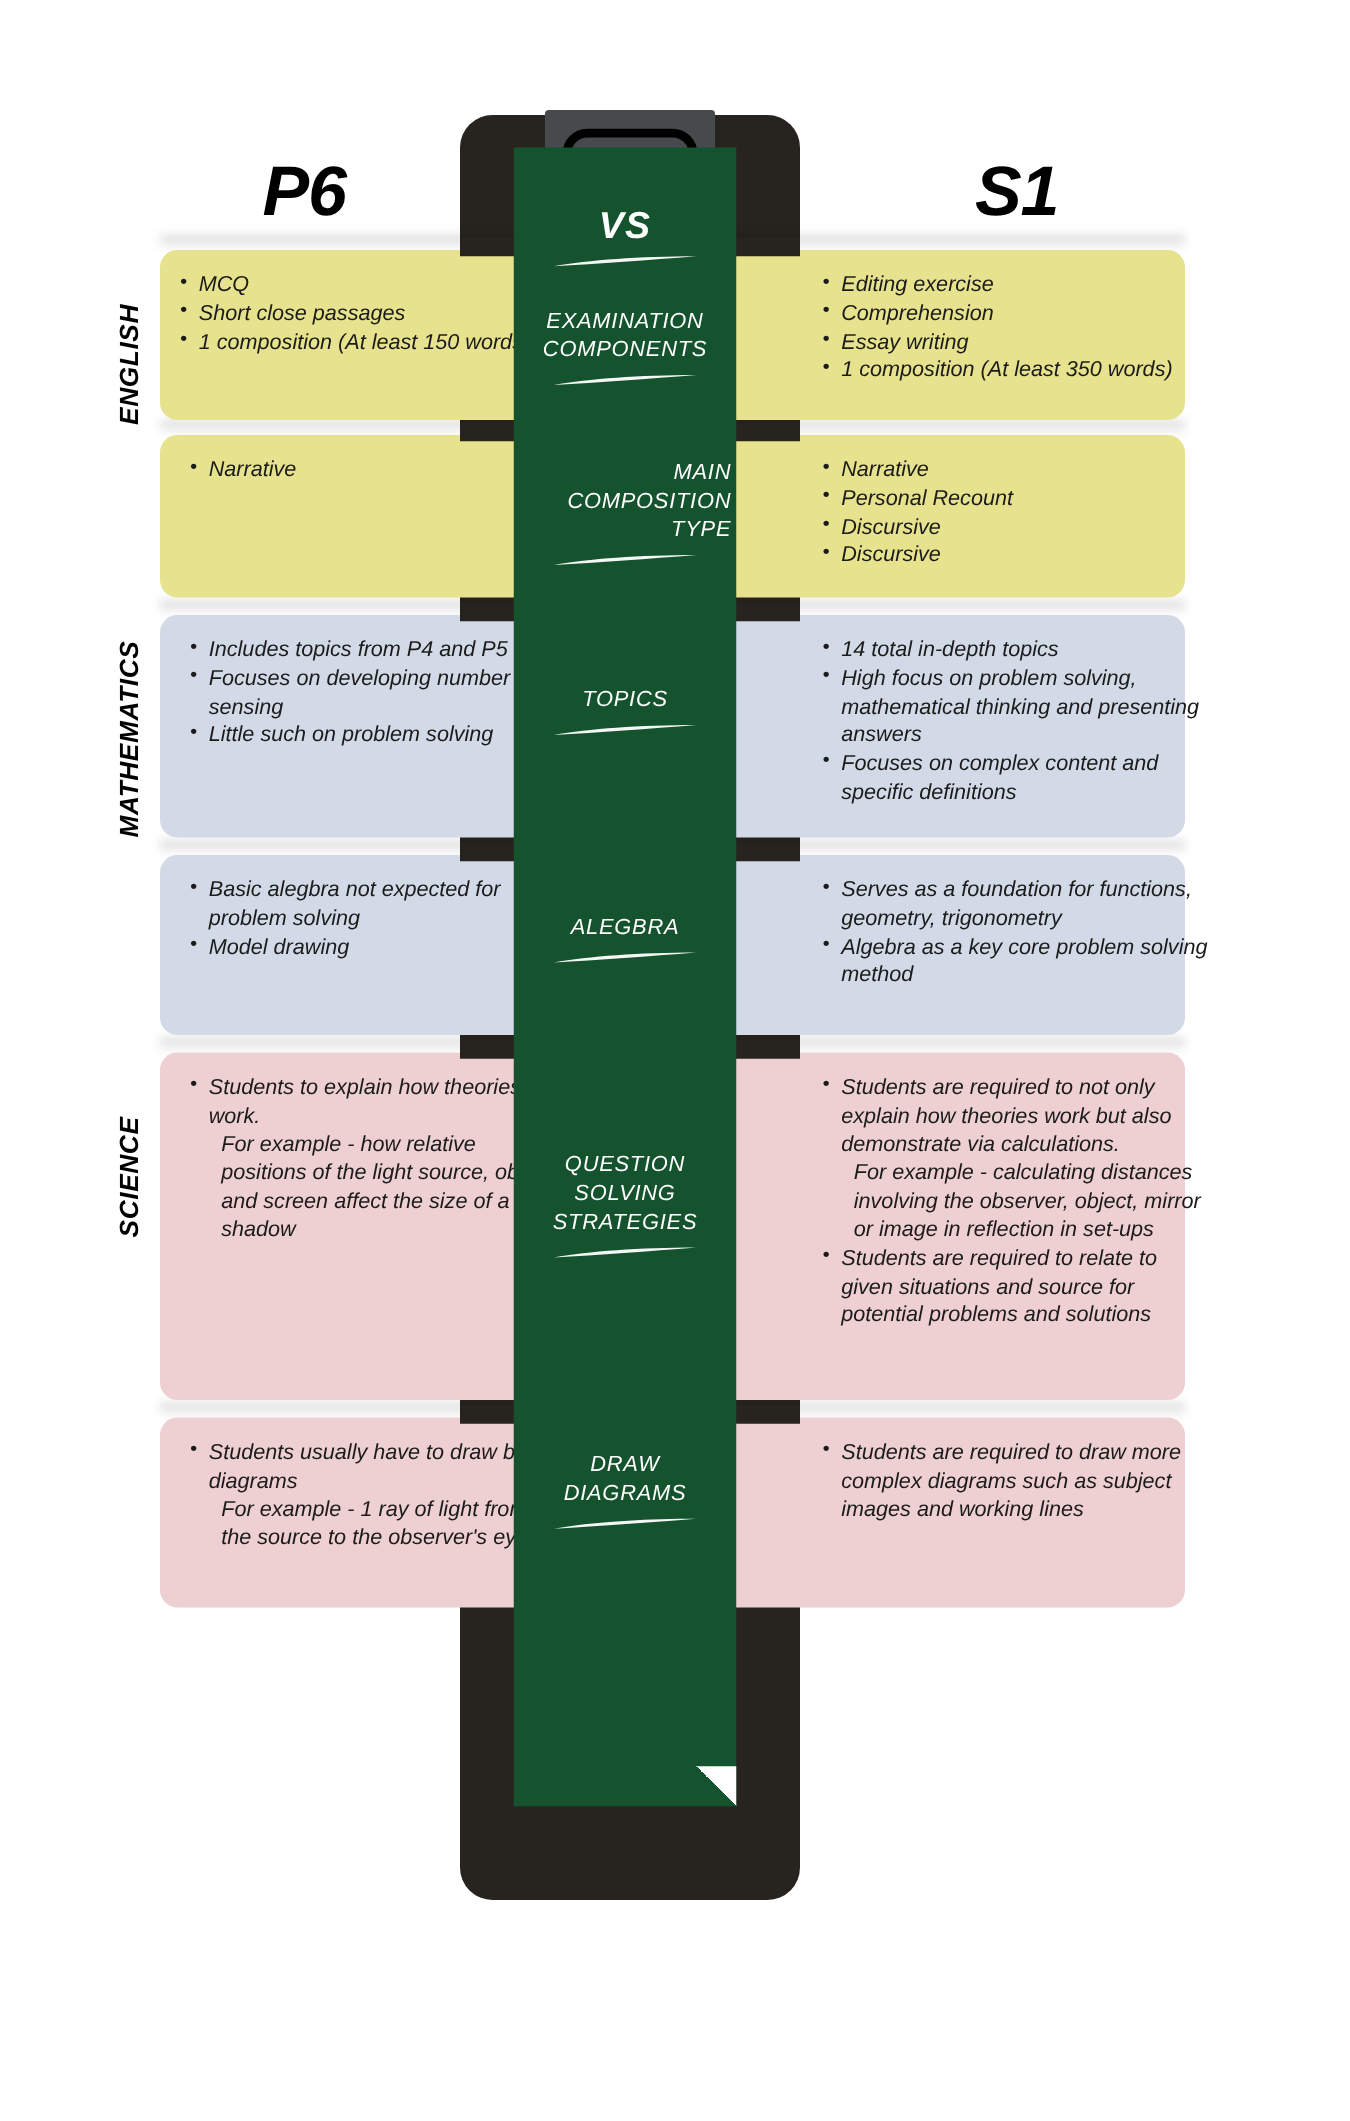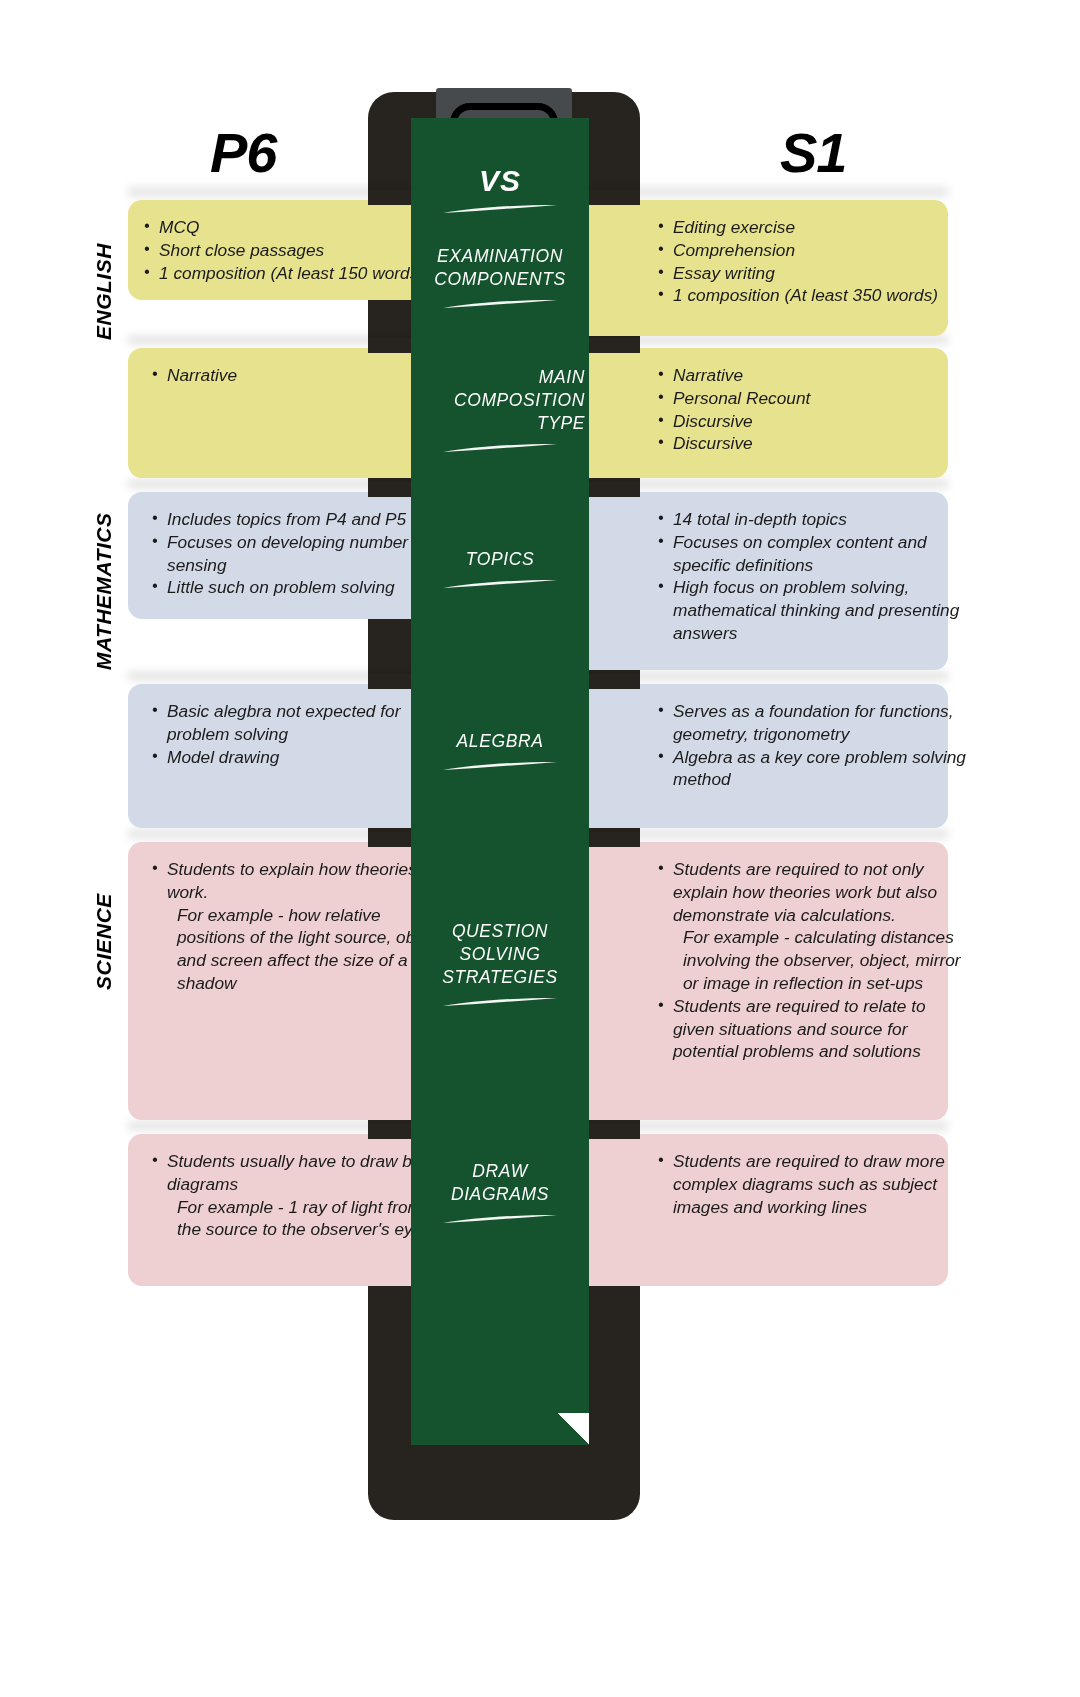--- a/index.html
+++ b/index.html
@@ -213,21 +213,21 @@
       <div class="subject-label" style="left: 92px; top: 340px;">ENGLISH</div>
       <div class="subject-label" style="left: 92px; top: 670px;">MATHEMATICS</div>
       <div class="subject-label" style="left: 92px; top: 990px;">SCIENCE</div>
     </div>
 
   <div id="rows-layer">
       <div class="notch l" style="top: 190px;"></div>
       <div class="notch r" style="top: 190px;"></div>
       <div class="shadow-strip" style="top: 188px; left: 128px; width: 338px;"></div>
       <div class="shadow-strip" style="top: 188px; left: 534px; width: 414px;"></div>
-      <div class="card left yellow" style="top: 200px; height: 100px; padding-left: 14px;">
+      <div class="card left yellow" style="top: 200px; height: 136px; padding-left: 14px;">
         <div class="inner-left">
           <ul class="bullets">
             <li>MCQ</li>
             <li>Short close passages</li>
             <li>1 composition (At least 150 words)</li>
           </ul>
         </div>
       </div>
       <div class="card right yellow" style="top: 200px; height: 136px;">
         <div class="inner-right">
@@ -257,35 +257,35 @@
             <li>Personal Recount</li>
             <li>Discursive</li>
             <li>Discursive</li>
           </ul>
         </div>
       </div>
       <div class="notch l" style="top: 482px;"></div>
       <div class="notch r" style="top: 482px;"></div>
       <div class="shadow-strip" style="top: 480px; left: 128px; width: 338px;"></div>
       <div class="shadow-strip" style="top: 480px; left: 534px; width: 414px;"></div>
-      <div class="card left blue" style="top: 492px; height: 127px;">
+      <div class="card left blue" style="top: 492px; height: 178px;">
         <div class="inner-left">
           <ul class="bullets">
             <li>Includes topics from P4 and P5</li>
             <li>Focuses on developing number sensing</li>
             <li>Little such on problem solving</li>
           </ul>
         </div>
       </div>
       <div class="card right blue" style="top: 492px; height: 178px;">
         <div class="inner-right">
           <ul class="bullets">
             <li>14 total in-depth topics</li>
+            <li>High focus on problem solving, mathematical thinking and presenting answers</li>
             <li>Focuses on complex content and specific definitions</li>
-            <li>High focus on problem solving, mathematical thinking and presenting answers</li>
           </ul>
         </div>
       </div>
       <div class="notch l" style="top: 674px;"></div>
       <div class="notch r" style="top: 674px;"></div>
       <div class="shadow-strip" style="top: 672px; left: 128px; width: 338px;"></div>
       <div class="shadow-strip" style="top: 672px; left: 534px; width: 414px;"></div>
       <div class="card left blue" style="top: 684px; height: 144px;">
         <div class="inner-left">
           <ul class="bullets">

